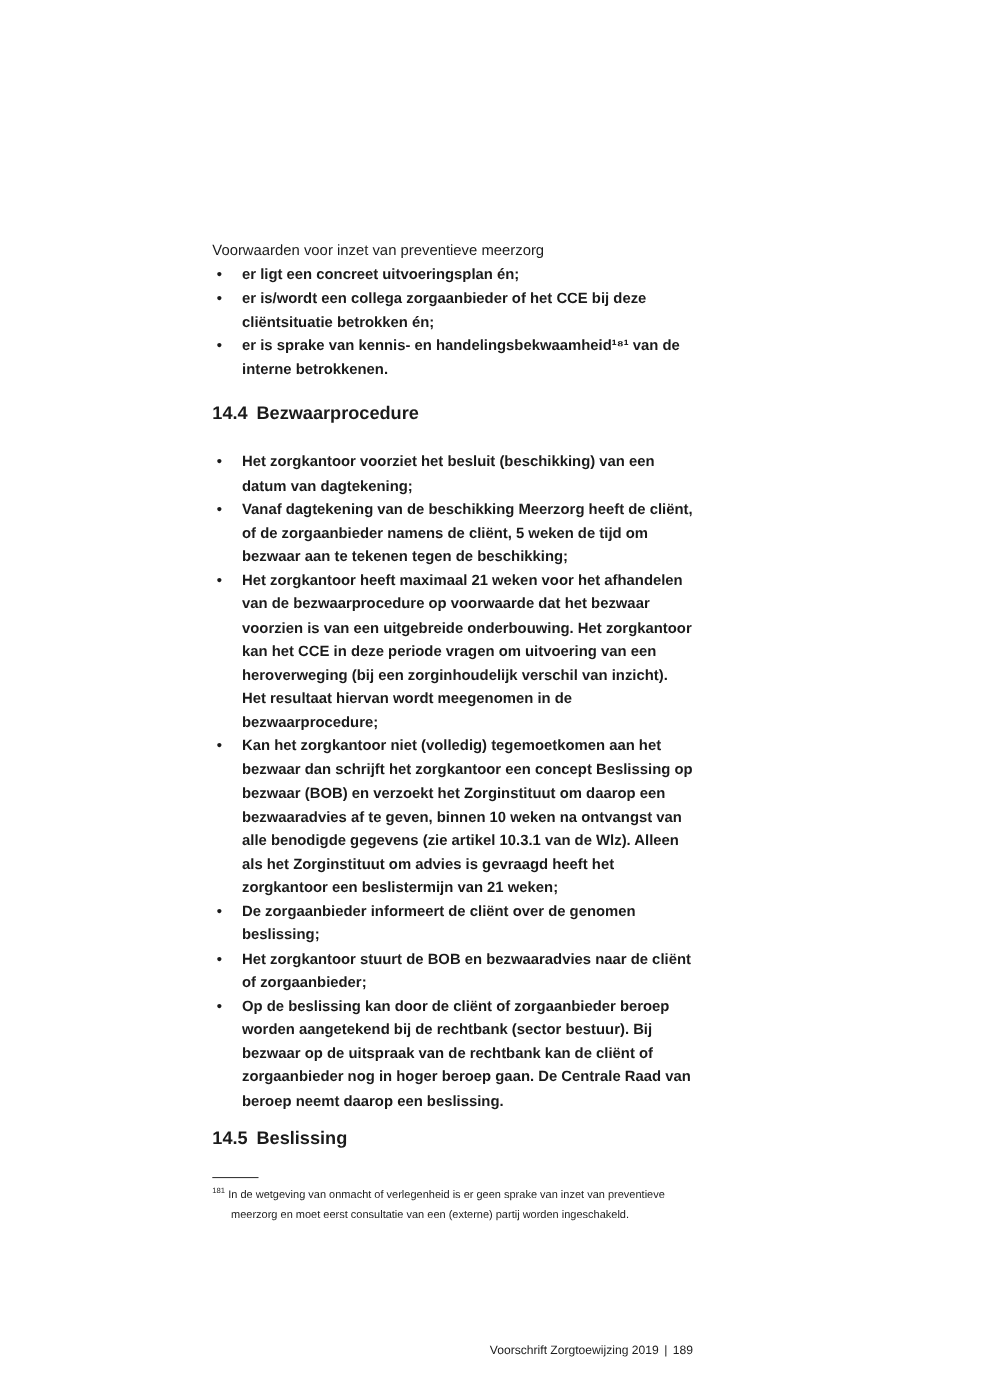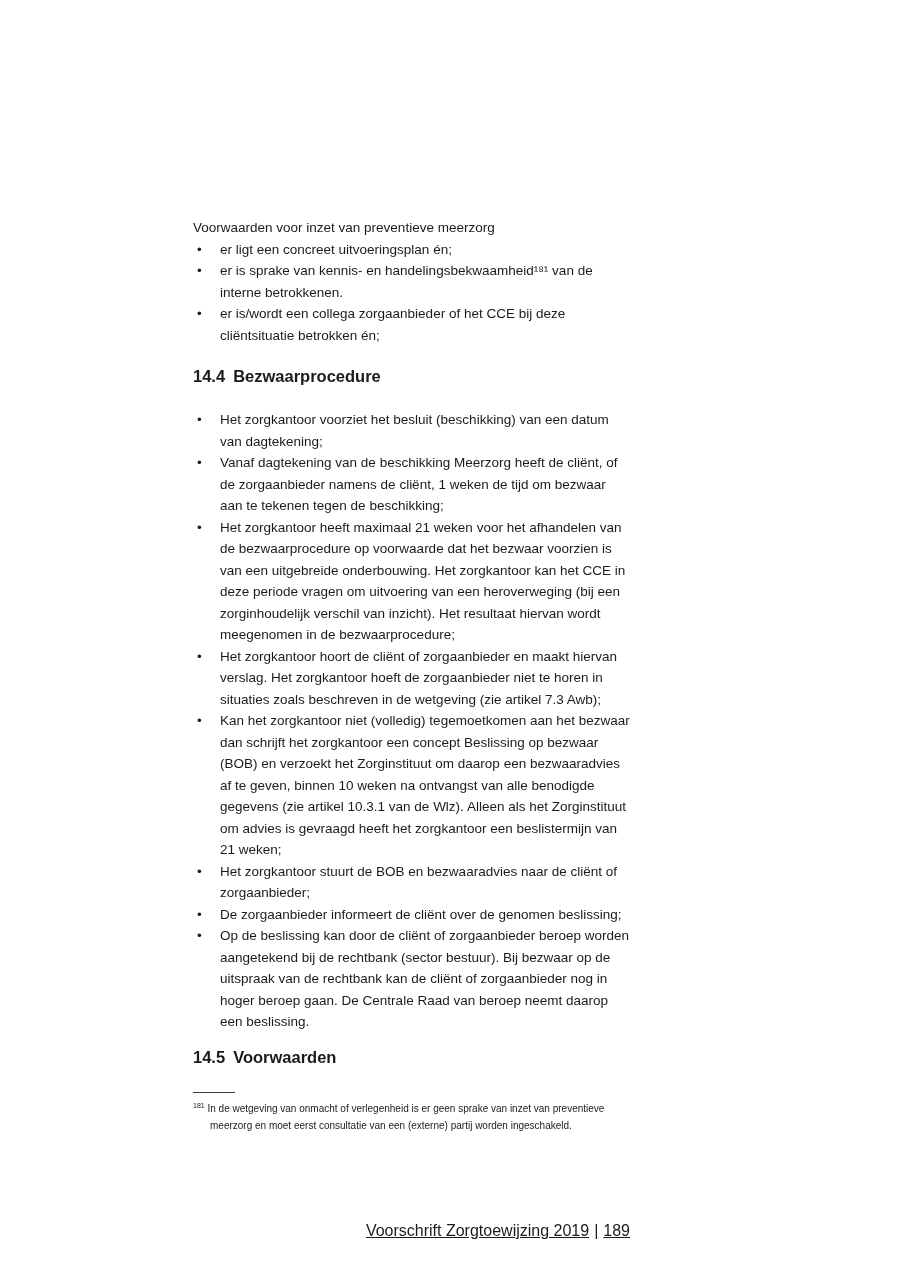--- a/index.html
+++ b/index.html
@@ -22,20 +22,21 @@
   }
   .lead {
     margin: 0;
     font-size: 13.5px;
     line-height: 21.5px;
   }
   ul.bullets {
     margin: 0;
     padding: 0;
     list-style: none;
+    font-weight: bold;
   }
   ul.bullets li {
     position: relative;
     padding-left: 27px;
     font-size: 13.5px;
     line-height: 21.5px;
   }
   ul.bullets li::before {
     content: attr(data-marker);
     position: absolute;
@@ -68,57 +69,55 @@
     color: #1b1b1b;
   }
   p.footnote sup {
     font-size: 7px;
     line-height: 0;
   }
   .footer {
     position: absolute;
     top: 1222px;
     right: 110px;
-    font-size: 16px;
+    font-size: 11px;
     color: #1b1b1b;
     white-space: nowrap;
-    text-decoration: underline;
   }
   .footer .sep { margin: 0 5px; }
 </style>
 </head>
 <body>
 
 <div class="page">
 
   <p class="lead">Voorwaarden voor inzet van preventieve meerzorg</p>
 
   <ul class="bullets">
     <li data-marker="•">er ligt een concreet uitvoeringsplan én;</li>
+    <li data-marker="•">er is/wordt een collega zorgaanbieder of het CCE bij deze cliëntsituatie betrokken én;</li>
     <li data-marker="•">er is sprake van kennis- en handelingsbekwaamheid¹⁸¹ van de interne betrokkenen.</li>
-    <li data-marker="•">er is/wordt een collega zorgaanbieder of het CCE bij deze cliëntsituatie betrokken én;</li>
   </ul>
 
   <h2 class="section-heading heading-144">
     <span class="section-number">14.4</span><span class="section-title">Bezwaarprocedure</span>
   </h2>
 
   <ul class="bullets section-list">
     <li data-marker="•">Het zorgkantoor voorziet het besluit (beschikking) van een datum van dagtekening;</li>
-    <li data-marker="•">Vanaf dagtekening van de beschikking Meerzorg heeft de cliënt, of de zorgaanbieder namens de cliënt, 1 weken de tijd om bezwaar aan te tekenen tegen de beschikking;</li>
+    <li data-marker="•">Vanaf dagtekening van de beschikking Meerzorg heeft de cliënt, of de zorgaanbieder namens de cliënt, 5 weken de tijd om bezwaar aan te tekenen tegen de beschikking;</li>
     <li data-marker="•">Het zorgkantoor heeft maximaal 21 weken voor het afhandelen van de bezwaarprocedure op voorwaarde dat het bezwaar voorzien is van een uitgebreide onderbouwing. Het zorgkantoor kan het CCE in deze periode vragen om uitvoering van een heroverweging (bij een zorginhoudelijk verschil van inzicht). Het resultaat hiervan wordt meegenomen in de bezwaarprocedure;</li>
-    <li data-marker="•">Het zorgkantoor hoort de cliënt of zorgaanbieder en maakt hiervan verslag. Het zorgkantoor hoeft de zorgaanbieder niet te horen in situaties zoals beschreven in de wetgeving (zie artikel 7.3 Awb);</li>
     <li data-marker="•">Kan het zorgkantoor niet (volledig) tegemoetkomen aan het bezwaar dan schrijft het zorgkantoor een concept Beslissing op bezwaar (BOB) en verzoekt het Zorginstituut om daarop een bezwaaradvies af te geven, binnen 10 weken na ontvangst van alle benodigde gegevens (zie artikel 10.3.1 van de Wlz). Alleen als het Zorginstituut om advies is gevraagd heeft het zorgkantoor een beslistermijn van 21 weken;</li>
+    <li data-marker="•">De zorgaanbieder informeert de cliënt over de genomen beslissing;</li>
     <li data-marker="•">Het zorgkantoor stuurt de BOB en bezwaaradvies naar de cliënt of zorgaanbieder;</li>
-    <li data-marker="•">De zorgaanbieder informeert de cliënt over de genomen beslissing;</li>
     <li data-marker="•">Op de beslissing kan door de cliënt of zorgaanbieder beroep worden aangetekend bij de rechtbank (sector bestuur). Bij bezwaar op de uitspraak van de rechtbank kan de cliënt of zorgaanbieder nog in hoger beroep gaan. De Centrale Raad van beroep neemt daarop een beslissing.</li>
   </ul>
 
   <h2 class="section-heading heading-145">
-    <span class="section-number">14.5</span><span class="section-title">Voorwaarden</span>
+    <span class="section-number">14.5</span><span class="section-title">Beslissing</span>
   </h2>
 
   <ul class="bullets section-list">
   </ul>
 
   <div class="footnote-rule"></div>
 
   <p class="footnote"><sup>181</sup> <span>In de wetgeving van onmacht of verlegenheid is er geen sprake van inzet van preventieve meerzorg en moet eerst consultatie van een (externe) partij worden ingeschakeld.</span></p>
 
   <div class="footer">

